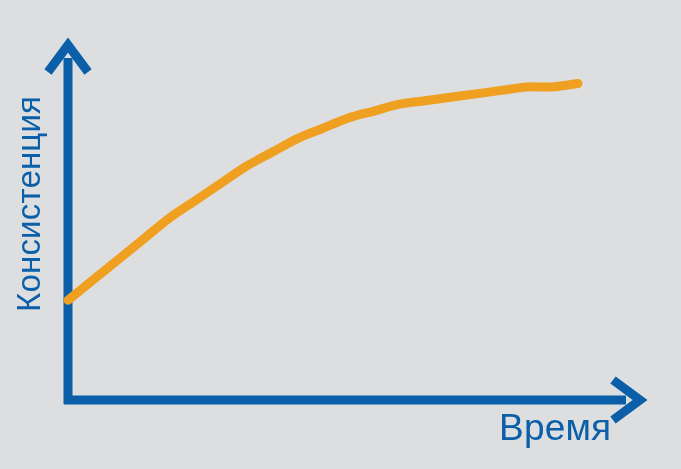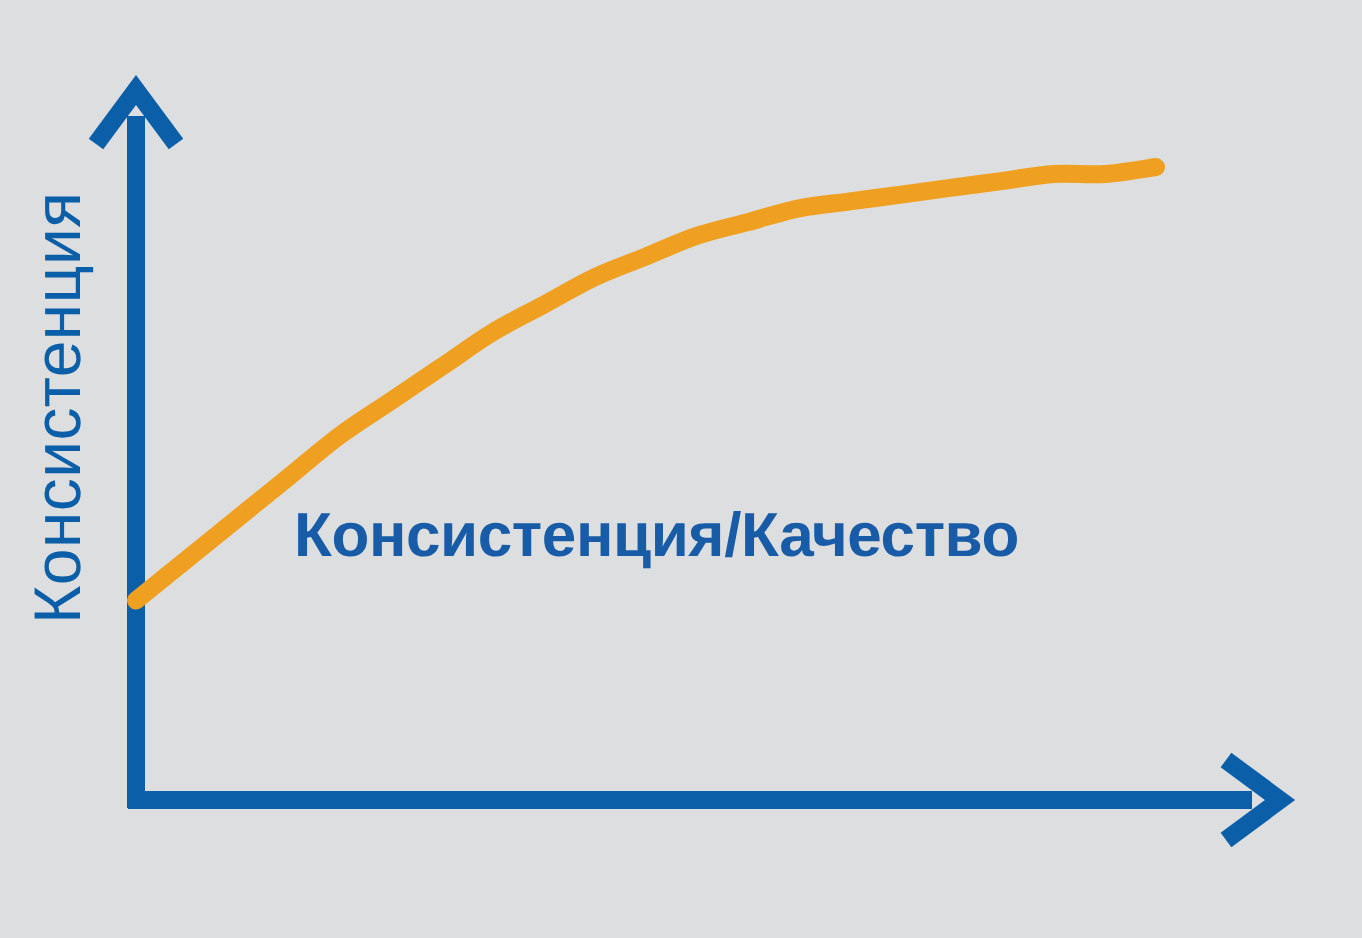--- a/index.html
+++ b/index.html
@@ -77,16 +77,16 @@
       <line x1="64" y1="400" x2="626" y2="400" stroke="#0b5fa9" stroke-width="9" stroke-linecap="butt"></line>
       <polyline points="613,380 640,400 613,420" fill="none" stroke="#0b5fa9" stroke-width="9" stroke-linecap="butt" stroke-linejoin="miter"></polyline>
     </g>
 
     <path id="series-path" fill="none" stroke="#f0a020" stroke-width="9" stroke-linecap="round" stroke-linejoin="round" d="M 68.00 300.24 C 72.25 296.80, 85.00 286.48, 93.50 279.60 C 102.00 272.72, 110.50 265.84, 119.00 258.96 C 127.50 252.08, 136.00 245.20, 144.50 238.32 C 153.00 231.44, 161.50 223.99, 170.00 217.68 C 178.50 211.37, 187.00 206.21, 195.50 200.48 C 204.00 194.75, 212.50 189.01, 221.00 183.28 C 229.50 177.55, 238.00 171.24, 246.50 166.08 C 255.00 160.92, 263.50 156.91, 272.00 152.32 C 280.50 147.73, 289.00 142.57, 297.50 138.56 C 306.00 134.55, 314.50 131.68, 323.00 128.24 C 331.50 124.80, 340.00 120.79, 348.50 117.92 C 357.00 115.05, 365.50 113.33, 374.00 111.04 C 382.50 108.75, 391.00 105.88, 399.50 104.16 C 408.00 102.44, 416.50 101.87, 425.00 100.72 C 433.50 99.57, 442.00 98.43, 450.50 97.28 C 459.00 96.13, 467.50 94.99, 476.00 93.84 C 484.50 92.69, 493.00 91.55, 501.50 90.40 C 510.00 89.25, 518.50 87.53, 527.00 86.96 C 535.50 86.39, 544.00 87.53, 552.50 86.96 C 561.00 86.39, 573.75 84.09, 578.00 83.52"></path>
 
   </svg>
 
   <div class="axis-title" id="y-axis-title">Консистенция</div>
 
+  <div class="axis-title" id="x-axis-title">Время</div>
 
-  <div id="series-label">Консистенция/Качество</div>
 
 </div>
 
 </body></html>

